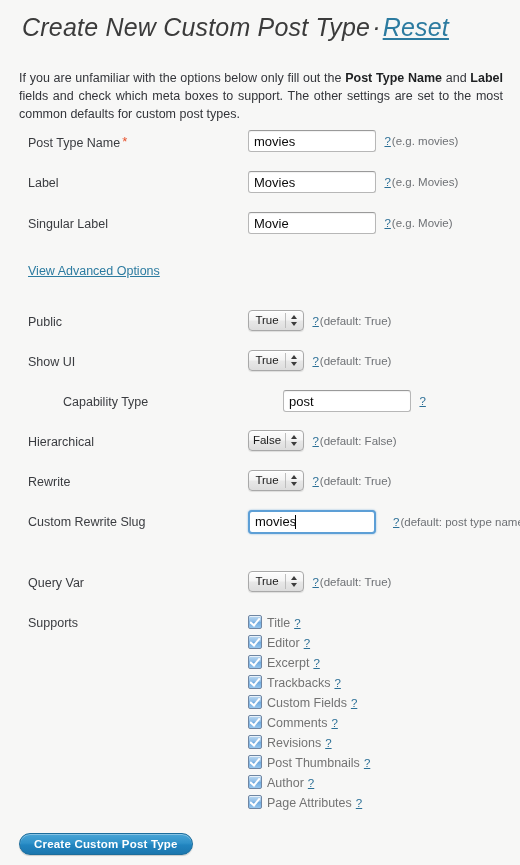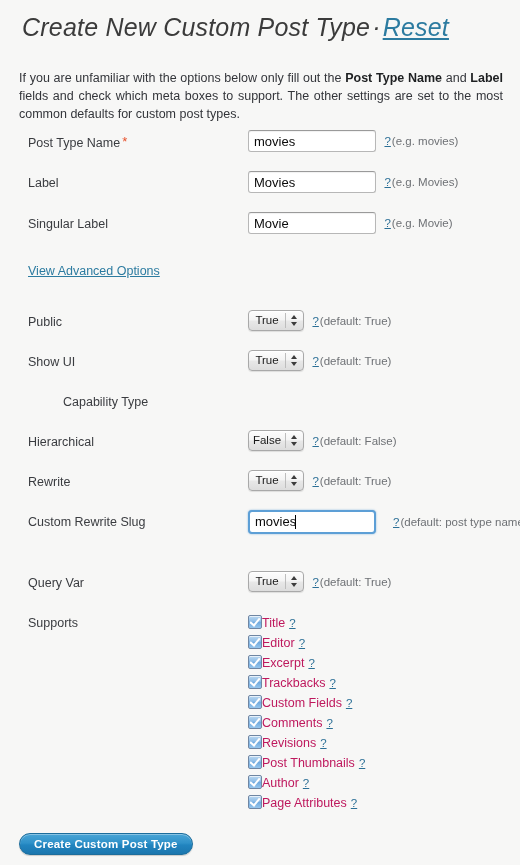--- a/index.html
+++ b/index.html
@@ -245,21 +245,22 @@
     left: 3px;
     top: 0px;
     width: 4px;
     height: 8px;
     border: solid #ffffff;
     border-width: 0 2px 2px 0;
     transform: rotate(40deg);
   }
   .chk-label {
     font-size: 12.5px;
-    color: #be185d;
+    color: #737373;
+    margin-left: 5px;
   }
 
   
   .submit-btn {
     position: absolute;
     left: 19px;
     top: 833px;
     height: 22px;
     padding: 0 14px;
     border: 1px solid #1c6d9c;
@@ -339,20 +340,24 @@
         <span class="arr arr-up"></span>
           <span class="arr arr-dn"></span>
       </span>
     </span>
     <span class="help"><a class="qmark">?</a><span>(default: True)</span></span>
   </div>
 </div>
 
 <div class="row" style="top:390px;margin-left:35px;">
   <div class="row-label">Capability Type</div>
+  <div class="field-col">
+    <input class="txt" type="text" value="post" style="">
+    <span class="help"><a class="qmark">?</a><span></span></span>
+  </div>
 </div>
 
 <div class="row" style="top:430px;">
   <div class="row-label">Hierarchical</div>
   <div class="field-col">
     <span class="sel">
       <span class="sel-text">False</span>
       <span class="sel-div"></span>
       <span class="sel-arrows">
         <span class="arr arr-up"></span>

